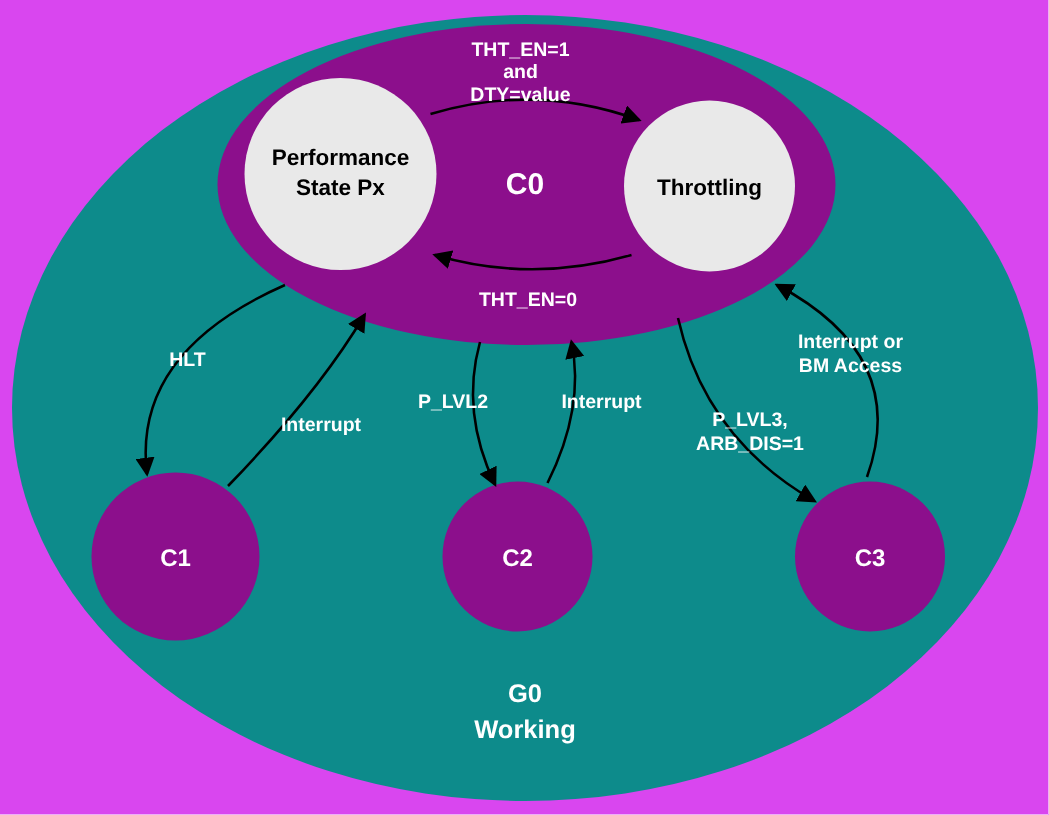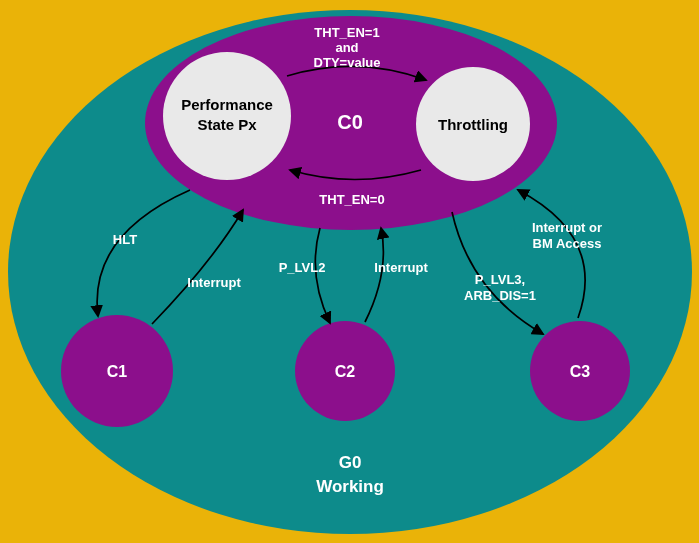--- a/index.html
+++ b/index.html
@@ -1,20 +1,20 @@
 <!DOCTYPE html>
 <html><head>
 <meta charset="utf-8">
 <style>
   html, body { margin: 0; padding: 0; background: #ffffff; }
   .canvas {
     position: relative;
     width: 699px;
     height: 543px;
-    background: #eab308;
+    background: #d946ef;
     overflow: hidden;
   }
   svg { display: block; }
   svg text {
     font-family: "Liberation Sans", sans-serif;
     font-weight: bold;
     text-anchor: middle;
   }
   .lbl-light { fill: #ffffff; }
   .lbl-dark  { fill: #000000; }

